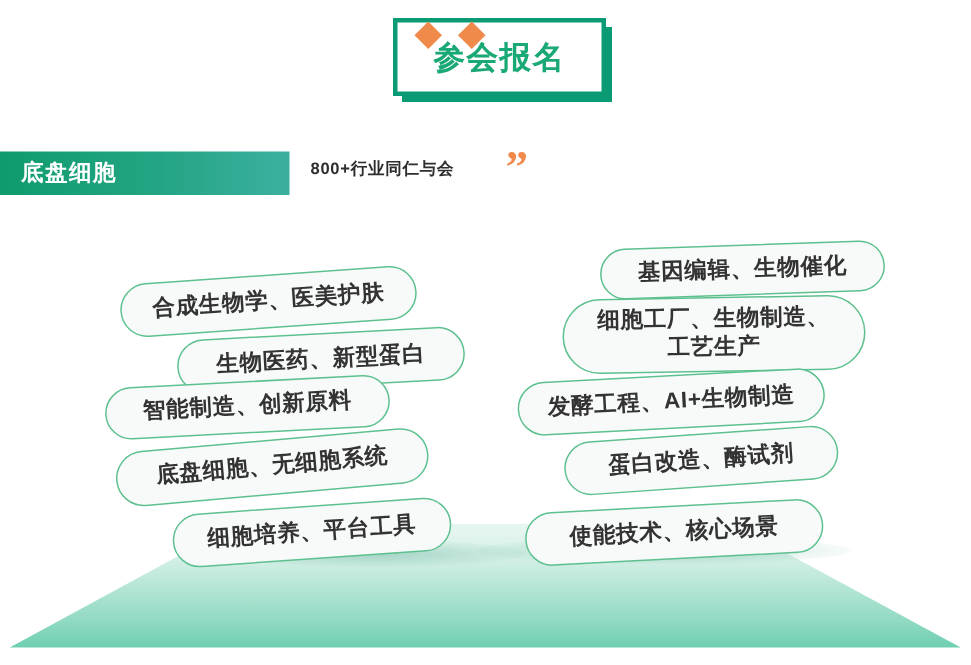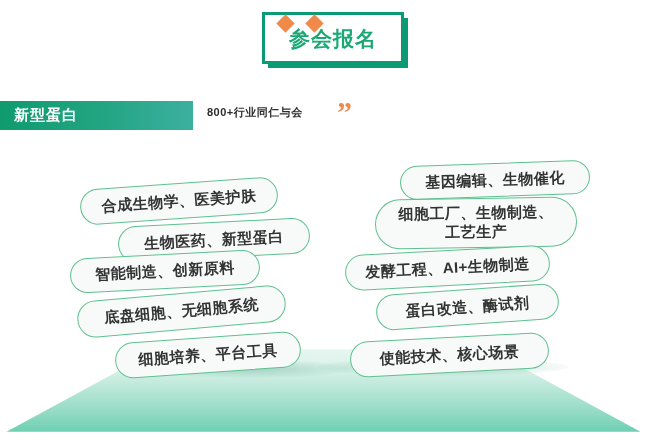--- a/index.html
+++ b/index.html
@@ -93,21 +93,21 @@
 <div id="title-badge">
   <div id="title-shadow"></div>
   <div id="title-box">
     <span id="title-text">参会报名</span>
   </div>
   <span class="diamond" id="diamond-1"></span>
   <span class="diamond" id="diamond-2"></span>
 </div>
 
 <div id="section-banner">
-  <span id="section-banner-text">新型蛋白</span>
+  <span id="section-banner-text">底盘细胞</span>
 </div>
 <div id="subtitle">800+行业同仁与会</div>
 <div id="quote-mark">”</div>
 
 <div id="platform-wrap">
   <div id="platform"></div>
   <div class="shadow-ellipse" id="shadow-left"></div>
   <div class="shadow-ellipse" id="shadow-right"></div>
 </div>
 

